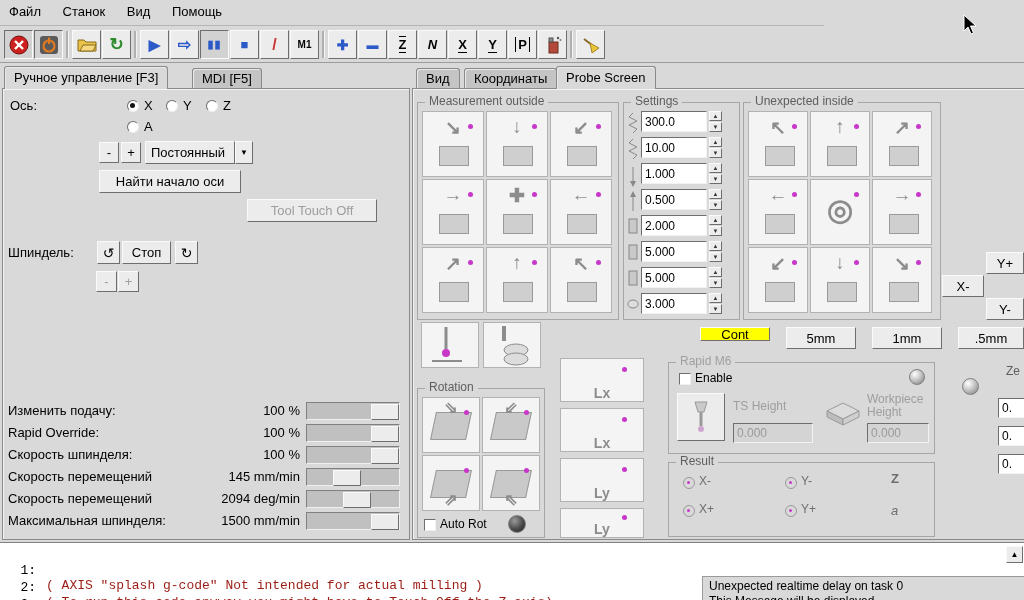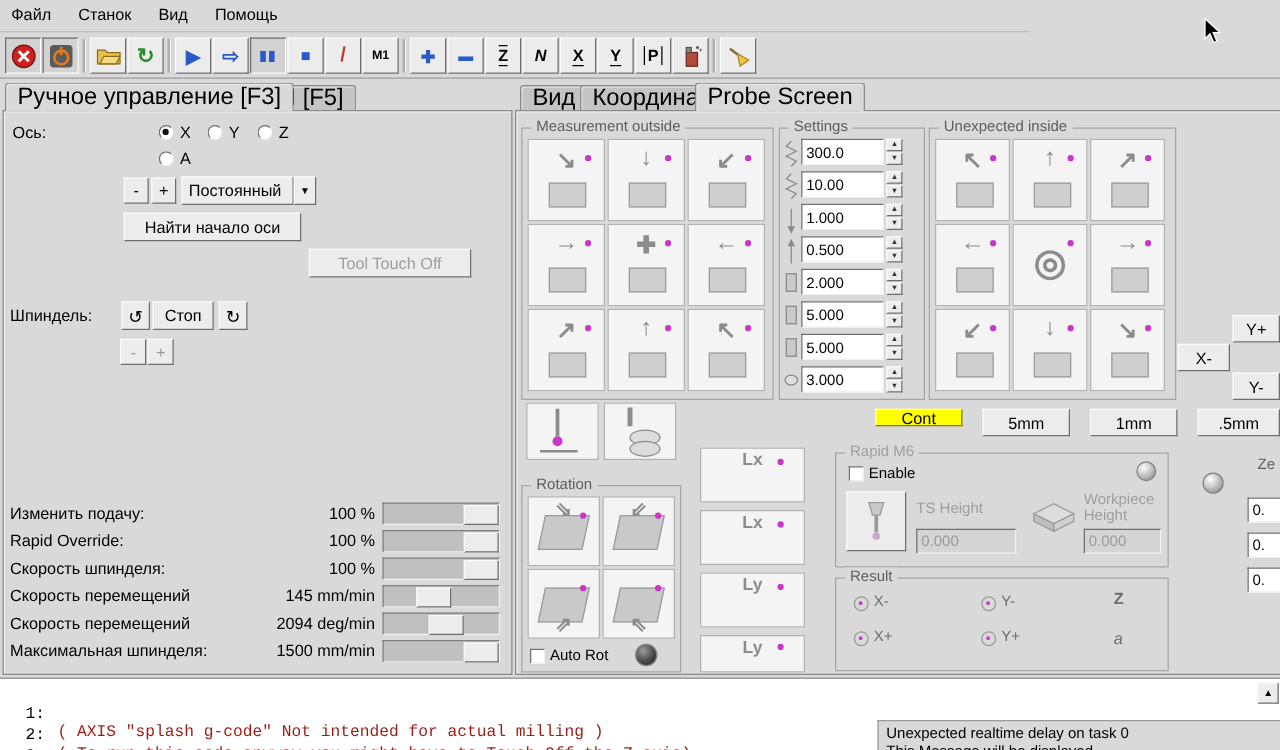--- a/index.html
+++ b/index.html
@@ -17,21 +17,21 @@
   
   .menubar{position:absolute;left:0;top:0;width:824px;height:25px;background:#d9d9d9;border-bottom:1px solid #b5b5b5}
   .menuitem{display:inline-block;padding:4px 9px 0 9px;font-size:13px}
   .toolbar{position:absolute;left:0;top:26px;width:1024px;height:36px;background:#d9d9d9;border-bottom:1px solid #9c9c9c}
   .tbtn{top:30px;width:29px;height:29px}
   .g{font-weight:bold}
   .blue{color:#2b59c8}.red{color:#c33}.green{color:#2e8b2e}
   
   .tab{position:absolute;top:68px;height:20px;line-height:20px;padding:0 9px;background:#c4c4c4;
        border:1px solid #8a8a8a;border-bottom:none;border-radius:3px 3px 0 0;box-shadow:inset 1px 1px 0 #e9e9e9;
-       font-size:19px;box-sizing:border-box;cursor:default}
+       font-size:13px;box-sizing:border-box;cursor:default}
   .tab.active{top:66px;height:23px;line-height:22px;background:#d9d9d9;z-index:6}
   .panelbox{position:absolute;border:1px solid #8a8a8a;box-shadow:inset 1px 1px 0 #f2f2f2;background:#d9d9d9;z-index:2}
   
   .group{position:absolute;border:1px solid #a6a6a6;box-sizing:border-box}
   .gtitle{position:absolute;top:-9px;left:7px;background:#d9d9d9;padding:0 4px;font-weight:normal;color:#5e5e5e;font-size:12px;white-space:nowrap}
   .gtitle.dim{color:#a0a0a0}
   
   .picon{position:absolute;background:#f4f4f4;border:1px solid #b2b2b2;box-sizing:border-box}
   .pblock{position:absolute;left:16px;top:34px;width:28px;height:18px;background:#cfcfcf;border:1px solid #9a9a9a}
   .parrow{position:absolute;left:0;top:4px;width:100%;text-align:center;color:#8c8c8c;font-size:19px;font-weight:bold}
@@ -67,21 +67,21 @@
   
   .gcode{position:absolute;left:0;top:542px;width:1024px;height:58px;background:#fff;border-top:1px solid #808080;
          font-family:"Liberation Mono",monospace;font-size:13px;overflow:hidden}
   .gline{position:absolute;left:0;width:1000px;height:17px;white-space:pre}
   .gnum{position:absolute;left:0;width:36px;text-align:right;color:#000}
   .gtxt{position:absolute;left:46px;color:#9b1c14}
   .statusbox{position:absolute;left:702px;top:576px;width:322px;height:24px;background:#d9d9d9;
              border:1px solid #9a9a9a;border-right:none;border-bottom:none;overflow:hidden;font-size:12px}
   
   .lencell{position:absolute;background:#f4f4f4;border:1px solid #b2b2b2;box-sizing:border-box;
-           display:flex;align-items:flex-start;justify-content:center;color:#8c8c8c;font-weight:bold;font-size:14px}
+           display:flex;align-items:flex-end;justify-content:center;color:#8c8c8c;font-weight:bold;font-size:14px}
   .rescircle{position:absolute;width:10px;height:10px;border:1px solid #9a9a9a;border-radius:50%}
   .rescircle::after{content:"";position:absolute;left:3px;top:3px;width:3px;height:3px;border-radius:50%;background:#c837c8}
   .rotshape{position:absolute;left:10px;top:14px;width:34px;height:26px;background:#c9c9c9;border:1px solid #9a9a9a;transform:skewX(-12deg)}
 </style>
 </head>
 <body>
 
 <div id="root">
 
   <div class="menubar">

